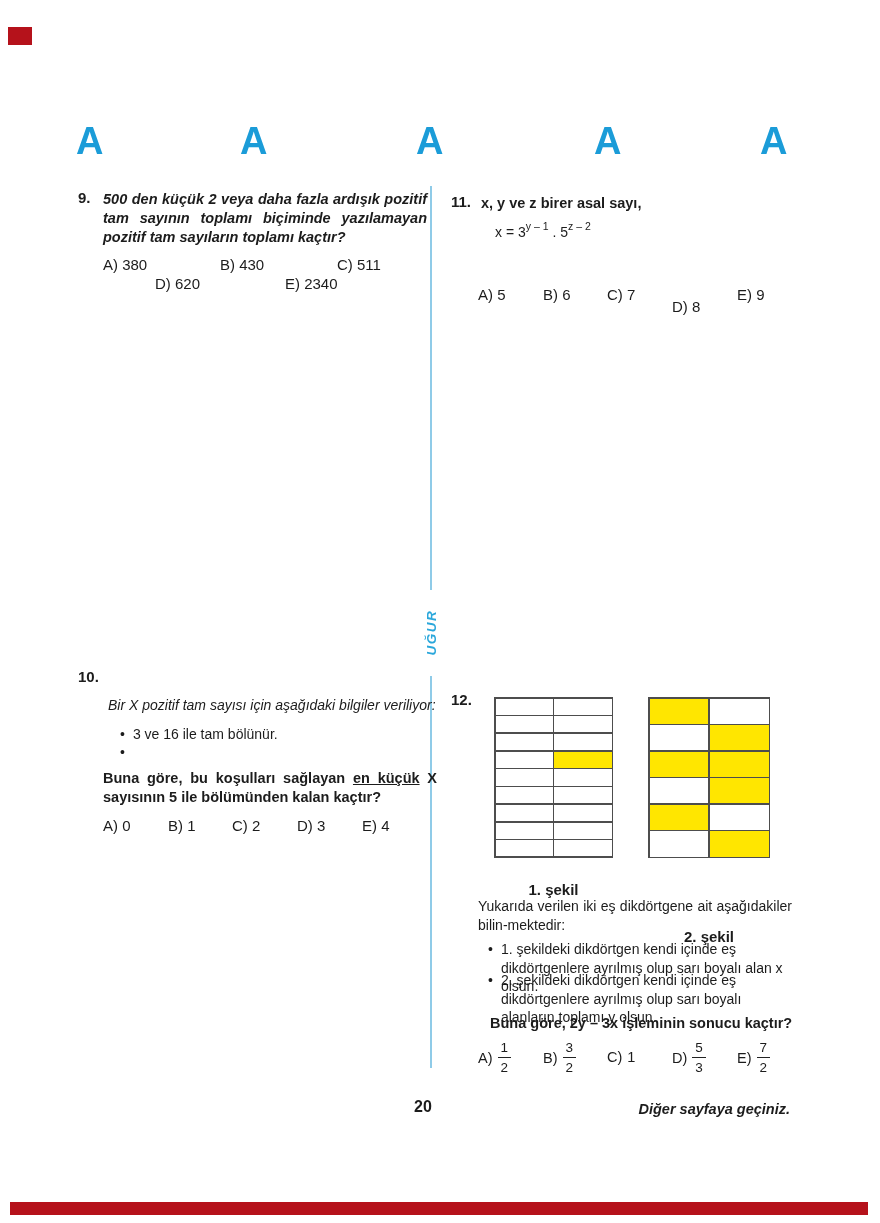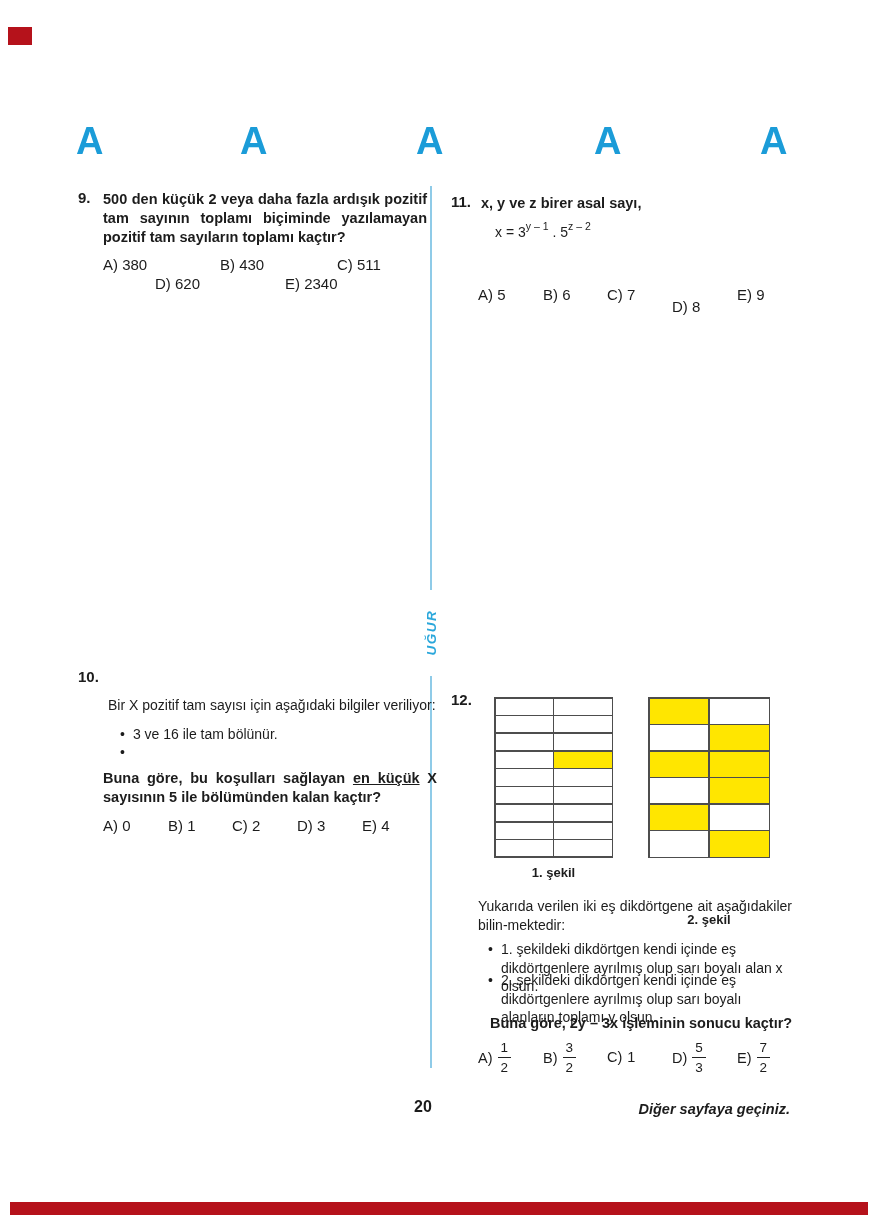--- a/index.html
+++ b/index.html
@@ -37,21 +37,21 @@
   .bullet-row { display:flex; gap:8px; font-size:14px; line-height:18.5px; }
   .bullet-dot { font-size:14px; line-height:18.5px; }
 
   sup { font-size:10.5px; position:relative; top:-1px; }
   .eq { font-size:14px; }
 
   
   .fig-grid { background:#4d4d4d; padding:1.5px; display:grid; gap:1.5px; }
   .fig-grid .cell { background:#ffffff; }
   .fig-grid .cell.yellow { background:#ffe600; }
-  .fig-label { font-size:13px; font-weight:bold; text-align:center; }
+  .fig-label { font-size:15px; font-weight:bold; text-align:center;margin-top:16px; }
 
   
   .fopt { display:flex; align-items:center; gap:5px; font-size:14.5px; }
   .frac { display:inline-block; text-align:center; font-size:13.5px; line-height:1.15; }
   .frac .num { display:block; border-bottom:1.3px solid #222; padding:0 3px 1.5px; }
   .frac .den { display:block; padding-top:1.5px; }
 
   .footer-page { left:414px; top:1098px; font-size:16px; font-weight:bold; }
   .footer-note { left:560px; top:1101px; width:230px; text-align:right;
                  font-size:14.5px; font-weight:bold; font-style:italic; }
@@ -70,40 +70,40 @@
   <span class="abs header-a" style="left:594px">A</span>
   <span class="abs header-a" style="left:760px">A</span>
 
   <div class="abs divider seg1"></div>
   <div class="abs brand">
       <span>UĞUR</span>
     </div>
   <div class="abs divider seg2"></div>
 
   <span class="abs qnum" style="left:78px; top:189px;">9.</span>
-  <div class="abs qtext bold just" style="left:103px; top:190px; width:324px;">500 den küçük 2 veya daha fazla ardışık pozitif tam sayının toplamı biçiminde yazılamayan pozitif tam sayıların toplamı kaçtır?</div>
+  <div class="abs qtext bold just" style="left:103px; top:190px; width:324px;font-style:italic;">500 den küçük 2 veya daha fazla ardışık pozitif tam sayının toplamı biçiminde yazılamayan pozitif tam sayıların toplamı kaçtır?</div>
   <span class="abs opt" style="left:103px; top:256px;">A) 380</span>
   <span class="abs opt" style="left:220px; top:256px;">B) 430</span>
   <span class="abs opt" style="left:337px; top:256px;">C) 511</span>
   <span class="abs opt" style="left:155px; top:275px;">D) 620</span>
   <span class="abs opt" style="left:285px; top:275px;">E) 2340</span>
 
   <span class="abs qnum" style="left:451px; top:193px;">11.</span>
   <div class="abs qtext bold" style="left:481px; top:194px;">x, y ve z birer asal sayı,</div>
   <div class="abs eq" style="left:495px; top:221px;">
     <span>x = 3</span><sup>y – 1</sup><span> . 5</span><sup>z – 2</sup>
   </div>
   <span class="abs opt" style="left:478px; top:286px;">A) 5</span>
   <span class="abs opt" style="left:543px; top:286px;">B) 6</span>
   <span class="abs opt" style="left:607px; top:286px;">C) 7</span>
   <span class="abs opt" style="left:672px; top:298px;">D) 8</span>
   <span class="abs opt" style="left:737px; top:286px;">E) 9</span>
 
   <span class="abs qnum" style="left:78px; top:668px;">10.</span>
-  <div class="abs qtext" style="left:108px; top:696px; font-size:14px;">Bir X pozitif tam sayısı için aşağıdaki bilgiler veriliyor:</div>
+  <div class="abs qtext" style="left:108px; top:696px; font-size:14px;font-style:italic;">Bir X pozitif tam sayısı için aşağıdaki bilgiler veriliyor:</div>
   <div class="abs bullet-row" style="left:120px; top:725px; width:300px;">
     <span class="bullet-dot">•</span>
     <span>3 ve 16 ile tam bölünür.</span>
   </div>
   <div class="abs bullet-row" style="left:120px; top:743px; width:320px;">
     <span class="bullet-dot">•</span>
   </div>
   <div class="abs qtext bold just" style="left:103px; top:769px; width:334px;">
     <span>Buna göre, bu koşulları sağlayan </span><span style="text-decoration:underline;">en küçük</span><span> X sayısının 5 ile bölümünden kalan kaçtır?</span>
   </div>

